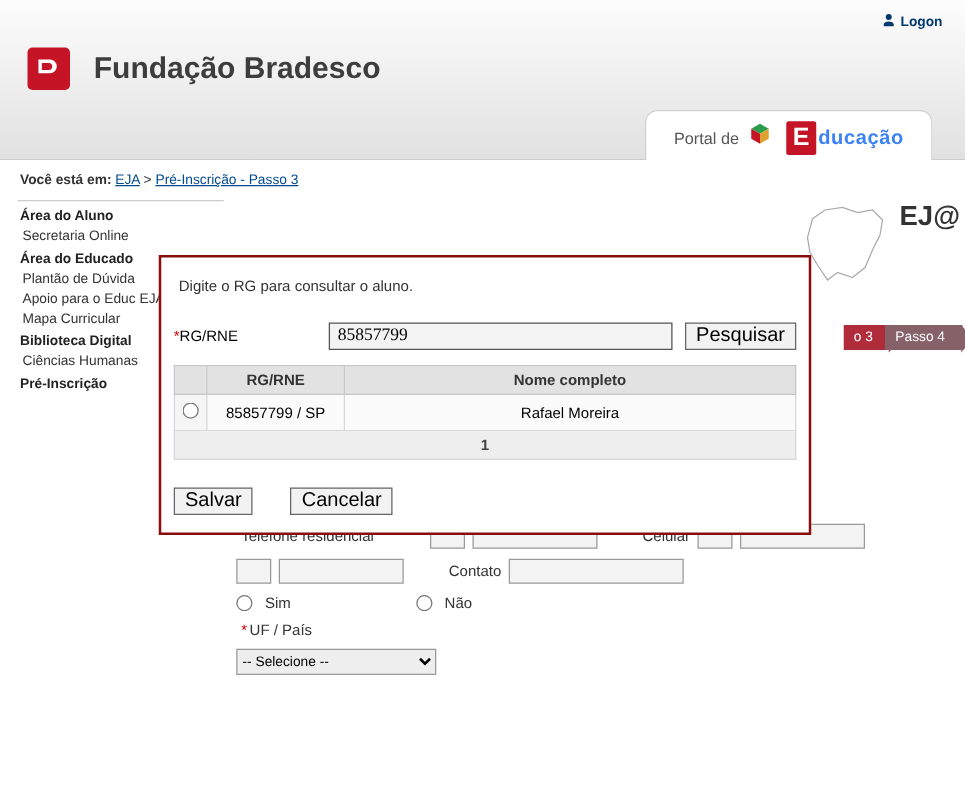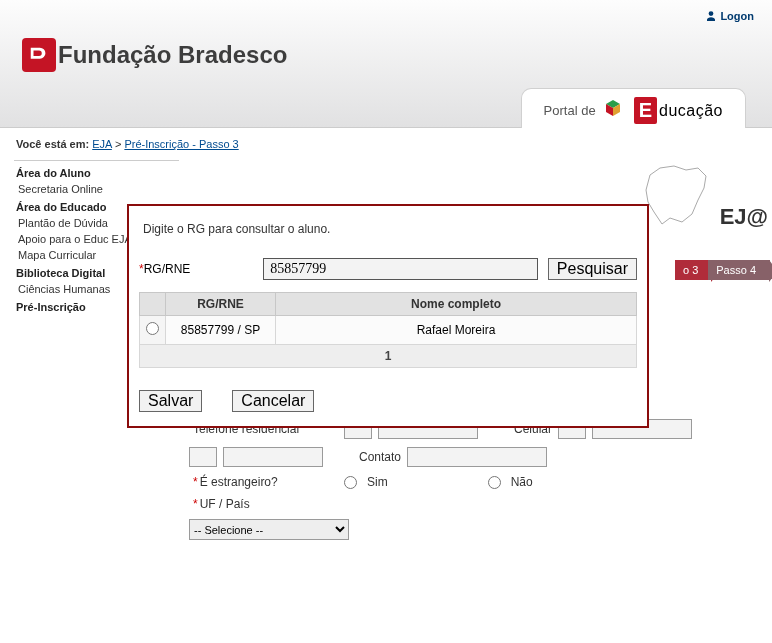--- a/index.html
+++ b/index.html
@@ -1,48 +1,48 @@
 <!DOCTYPE html>
 <html><head>
 <meta charset="utf-8">
 <style>
   *{box-sizing:border-box;margin:0;padding:0;font-family:Verdana,Arial,sans-serif}
   body{background:#fff}
   .page{width:772px;height:643px;position:relative;overflow:hidden}
   .header{height:128px;background:linear-gradient(#fdfdfd,#e1e1e2);border-bottom:1px solid #ccc;position:relative}
   .logon{position:absolute;top:10px;right:18px;font-size:11px;color:#003a6f;font-weight:bold}
   .logon .uicon{display:inline-block;vertical-align:middle}
-  .logo-box{position:absolute;left:22px;top:38px;display:flex;align-items:center;gap:2px}
+  .logo-box{position:absolute;left:22px;top:38px;display:flex;align-items:center;gap:19px}
   .logo-mark{width:34px;height:34px;background:#c41425;border-radius:4px;display:flex;align-items:center;justify-content:center}
   .logo-mark svg{width:22px;height:22px}
   .logo-text{font-size:24px;font-weight:bold;color:#3d3d3d}
   .portal-tab{position:absolute;bottom:-1px;right:26px;background:#fff;border:1px solid #d0d0d0;border-bottom:none;border-radius:10px 10px 0 0;padding:8px 22px 4px;display:flex;align-items:center;gap:6px}
   .portal-text{font-size:13px;color:#555}
   .edu-logo{display:flex;align-items:center}
   .edu-E{background:#c41425;color:#fff;font-weight:bold;font-size:20px;padding:2px 5px;border-radius:2px;margin-right:2px}
-  .edu-rest{font-size:16px;color:#000000;font-weight:normal;letter-spacing:0.5px}
+  .edu-rest{font-size:16px;color:#3b82f6;font-weight:bold;letter-spacing:0.5px}
   .cube{font-size:20px;line-height:14px;margin-right:4px}
 
   .breadcrumb{padding:10px 16px;font-size:11px;color:#333}
   .breadcrumb a{color:#004b90;text-decoration:underline}
   .breadcrumb .lbl{font-weight:bold}
 
   .content{display:flex;padding:0 14px}
   .sidebar{width:165px;border-top:1px solid #ccc;font-size:11px;color:#333}
   .sb-head{font-weight:bold;margin:6px 0 2px 2px;color:#222}
   .sb-item{margin:4px 0 4px 4px;color:#333}
 
   .main{flex:1;padding-left:10px;position:relative}
   .steps{position:absolute;right:-12px;top:100px;display:flex;font-size:11px}
   .step{padding:4px 14px 4px 8px;color:#fff;position:relative;margin-left:-4px}
   .step:after{content:"";position:absolute;right:-8px;top:0;width:0;height:0;border-top:11px solid transparent;border-bottom:11px solid transparent}
   .step3{background:#b02c3a}.step3:after{border-left:9px solid #b02c3a}
   .step4{background:#876168}.step4:after{border-left:9px solid #876168}
 
-  .map-area{position:absolute;right:-10px;top:0;display:flex;align-items:flex-end}
+  .map-area{position:absolute;right:-10px;top:0;display:flex;align-items:flex-start}
   .map-area .ej{font-size:22px;font-weight:bold;color:#333;margin-left:6px}
   .map-area svg{width:74px;height:70px;fill:#fff;stroke:#aaa;stroke-width:1}
 
   .form{margin-top:230px}
   .form-row{display:flex;align-items:center;margin:8px 0;font-size:12px;color:#333}
   .form-row .lbl{width:155px;padding-left:4px}
   .req{color:#c00;margin-right:2px}
   select{font-size:11px;border:1px solid #9a9a9a;background:#eee;height:21px}
   input[type=text]{border:1px solid #9a9a9a;height:20px;font-size:12px;padding:0 4px;background:#f3f3f3}
   input.tiny{width:28px}
@@ -163,21 +163,20 @@
         <span class="subcol">
               <input class="tiny" type="text" style="">
               <input class="med" type="text" style="">
             </span>
         <span class="subcol">
               <span>Contato</span>
               <input class="long" type="text" style="">
             </span>
       </div>
       <div class="form-row">
-        <span class="lbl"><span class="req">*</span><span>É estrangeiro?</span></span>
         <span class="subcol" style="margin-right:100px">
               <input type="radio" class="radio" name="estr" style="">
               <span>Sim</span>
             </span>
         <span class="subcol">
               <input type="radio" class="radio" name="estr" style="">
               <span>Não</span>
             </span>
       </div>
       <div class="form-row">

